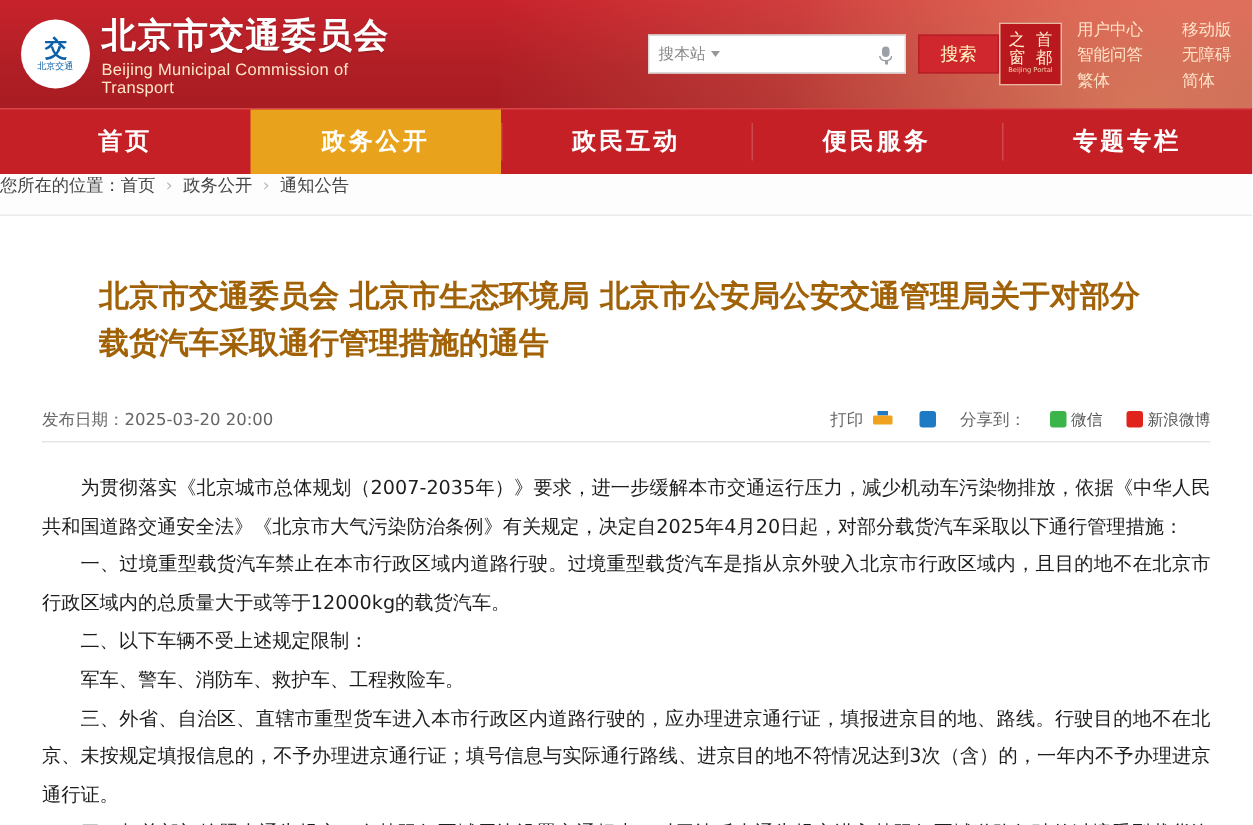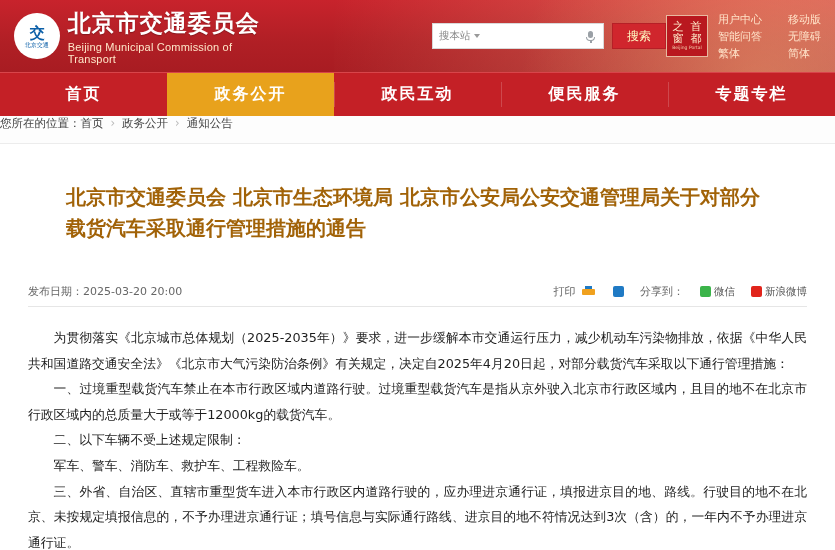--- a/index.html
+++ b/index.html
@@ -173,21 +173,21 @@
   .art-title {
     text-align: left;
     font-size: 20px;
     font-weight: bold;
     color: #a16207;
     line-height: 1.55;
     padding: 38px 38px 0 38px;
     font-family: "DejaVu Sans", sans-serif;
   }
   .meta-row {
-    margin-top: 40px;
+    margin-top: 28px;
     display: flex; align-items: center;
     border-bottom: 1px solid #e6e6e6;
     padding-bottom: 7px;
     font-size: 11px; color: #666;
     font-family: "DejaVu Sans", sans-serif;
   }
   .meta-right {
     margin-left: auto;
     display: flex; align-items: center; gap: 16px;
     font-size: 11px; color: #666;
@@ -311,21 +311,21 @@
           <span>微信</span>
         </span>
         <span class="chip">
           <span class="sq sq-red"></span>
           <span>新浪微博</span>
         </span>
       </div>
     </div>
 
     <div class="body-text">
-      <p>为贯彻落实《北京城市总体规划（2025-2035年）》要求，进一步缓解本市交通运行压力，减少机动车污染物排放，依据《中华人民共和国道路交通安全法》《北京市大气污染防治条例》有关规定，决定自2025年4月20日起，对部分载货汽车采取以下通行管理措施：</p>
+      <p>为贯彻落实《北京城市总体规划（2007-2035年）》要求，进一步缓解本市交通运行压力，减少机动车污染物排放，依据《中华人民共和国道路交通安全法》《北京市大气污染防治条例》有关规定，决定自2025年4月20日起，对部分载货汽车采取以下通行管理措施：</p>
       <p>一、过境重型载货汽车禁止在本市行政区域内道路行驶。过境重型载货汽车是指从京外驶入北京市行政区域内，且目的地不在北京市行政区域内的总质量大于或等于12000kg的载货汽车。</p>
       <p>二、以下车辆不受上述规定限制：</p>
       <p>军车、警车、消防车、救护车、工程救险车。</p>
       <p>三、外省、自治区、直辖市重型货车进入本市行政区内道路行驶的，应办理进京通行证，填报进京目的地、路线。行驶目的地不在北京、未按规定填报信息的，不予办理进京通行证；填号信息与实际通行路线、进京目的地不符情况达到3次（含）的，一年内不予办理进京通行证。</p>
       <p>四、相关部门按照本通告规定，在禁限行区域周边设置交通标志，对于违反本通告规定进入禁限行区域道路行驶的过境重型载货汽车，依法处罚。</p>
 
     </div>
   </div>
 
 </div>

